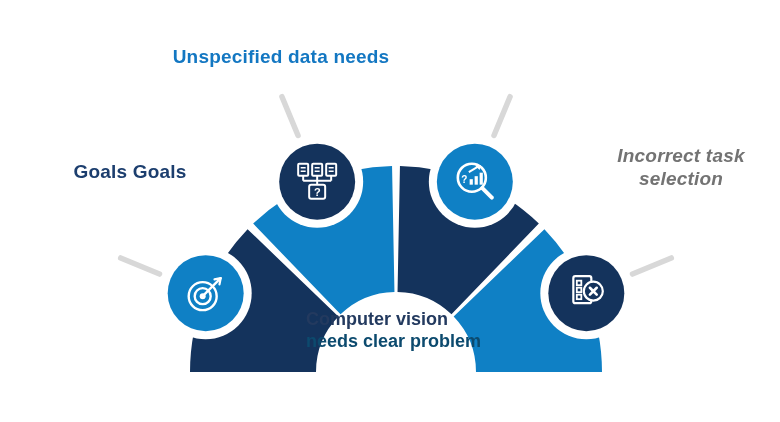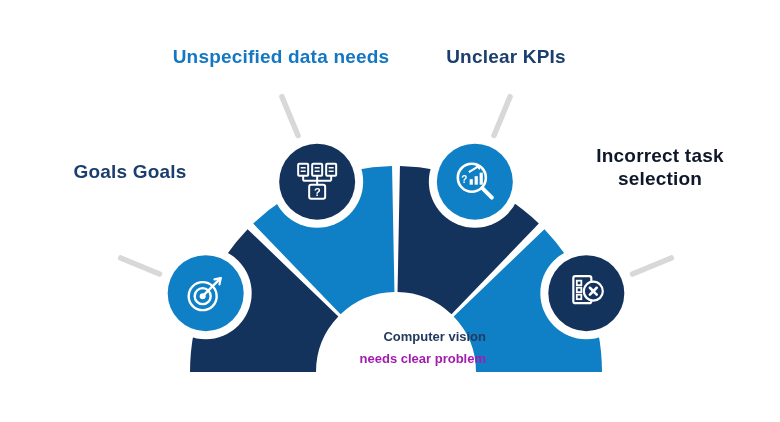--- a/index.html
+++ b/index.html
@@ -1,20 +1,20 @@
 <!DOCTYPE html>
 <html><head>
 <meta charset="utf-8">
 <style>
   html,body{margin:0;padding:0;background:#fff;}
   body{font-family:"Liberation Sans",sans-serif;}
   .stage{position:relative;width:780px;height:422px;background:#fff;overflow:hidden;}
   .stage svg{position:absolute;left:0;top:0;}
   .seg-label{position:absolute;font-weight:bold;font-size:19px;text-align:center;line-height:23px;letter-spacing:.2px;}
-  .center-text{position:absolute;left:306px;top:326px;width:180px;text-align:right;font-weight:bold;font-size:13px;line-height:22px;}
+  .center-text{position:absolute;left:306px;top:308px;width:180px;text-align:left;font-weight:bold;font-size:18px;line-height:22px;}
 </style>
 </head>
 <body>
 
 <div class="stage">
 
   <svg width="780" height="422" viewBox="0 0 780 422">
     <defs>
       <symbol id="target-icon" viewBox="0 0 48 48">
         <g fill="none" stroke="#fff" stroke-width="2.4">
@@ -84,22 +84,21 @@
         <circle cx="586.3191836973251" cy="293.1672129327915" r="46" fill="#fff"></circle>
         <circle cx="586.3191836973251" cy="293.1672129327915" r="38" fill="#14335C"></circle>
         <use x="562.3191836973251" y="269.1672129327915" width="48" height="48" href="#task-error-icon" xlink:href="#task-error-icon" style="--circ: #14335C;"></use>
       </g>
   </svg>
 
   <div class="seg-label" style="left: 30px; top: 160px; width: 200px; color: rgb(28, 62, 110);">Goals Goals</div>
 
   <div class="seg-label" style="left: 151px; top: 45px; width: 260px; color: rgb(19, 119, 194);">Unspecified data needs</div>
 
-  <div class="seg-label" style="left: 406px; top: 45px; width: 200px; color: rgb(28, 62, 110);">Unclear KPIs</div>
 
-  <div class="seg-label" style="left: 580px; top: 144px; width: 160px; color: #0f172a;">Incorrect task selection</div>
+  <div class="seg-label" style="left: 601px; top: 144px; width: 160px; color: #737373; font-style: italic;">Incorrect task selection</div>
 
   <div class="center-text">
     <div style="color: rgb(35, 58, 95);">Computer vision</div>
-    <div style="color: #a21caf;">needs clear problem</div>
+    <div style="color: #0c4a6e;">needs clear problem</div>
   </div>
 
 </div>
 
 </body></html>

